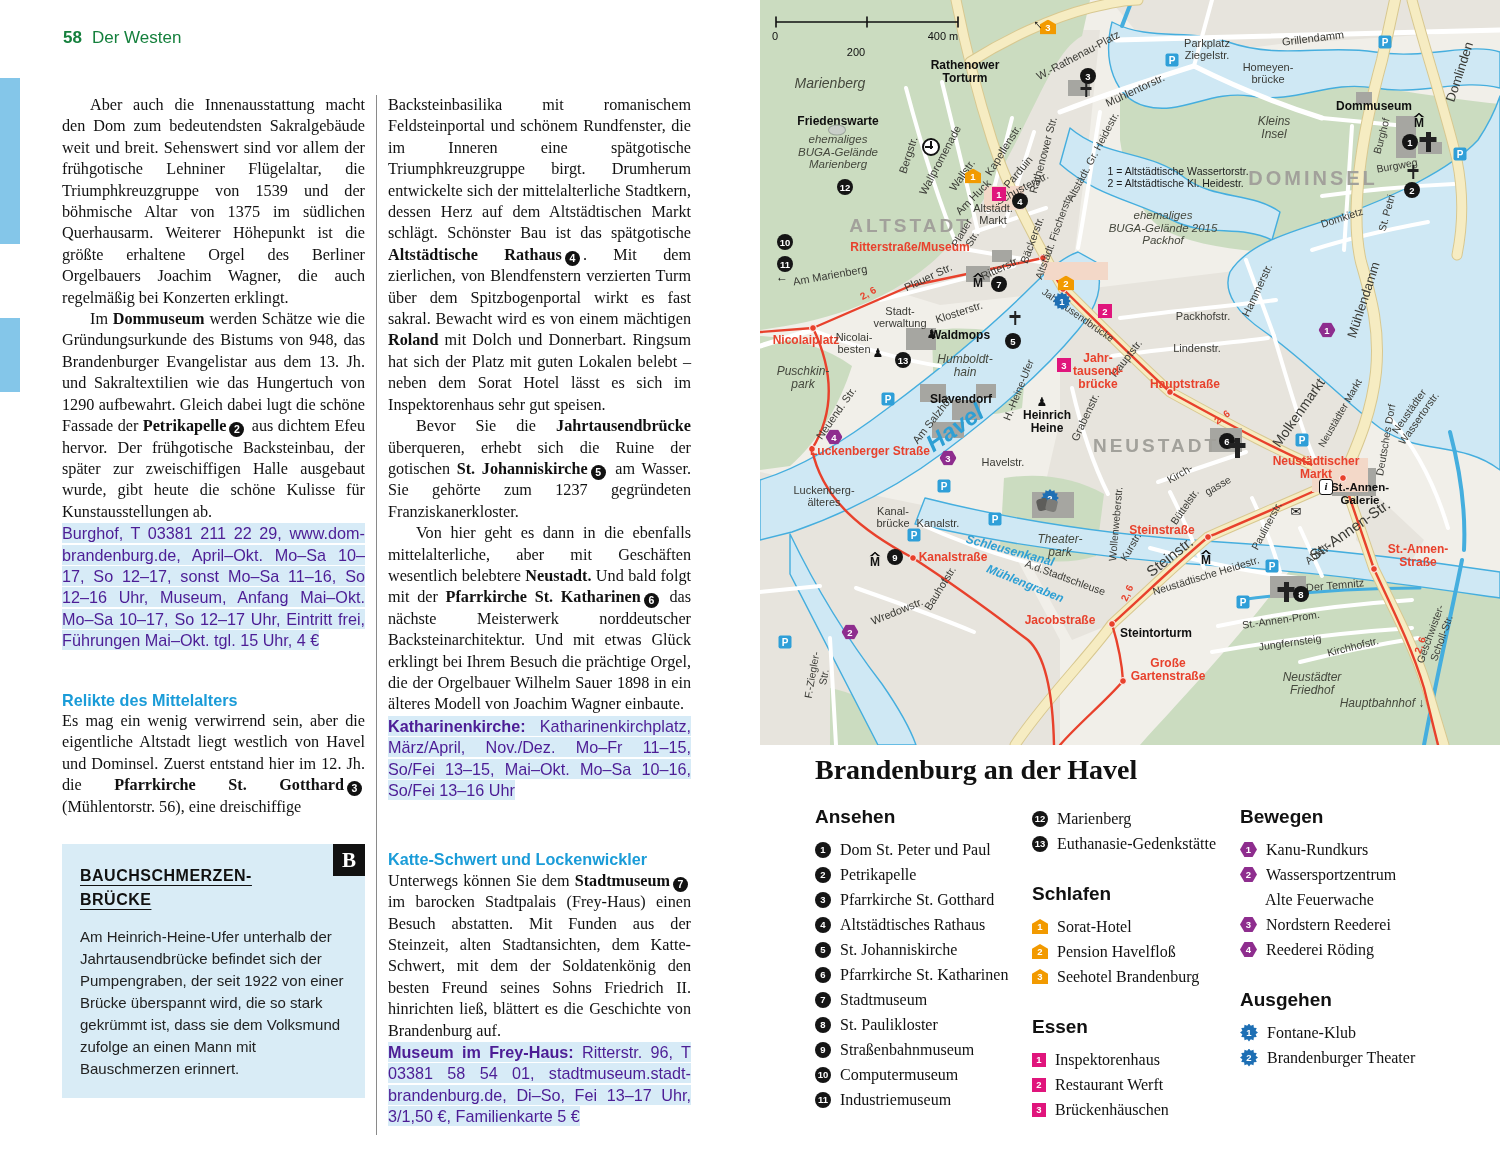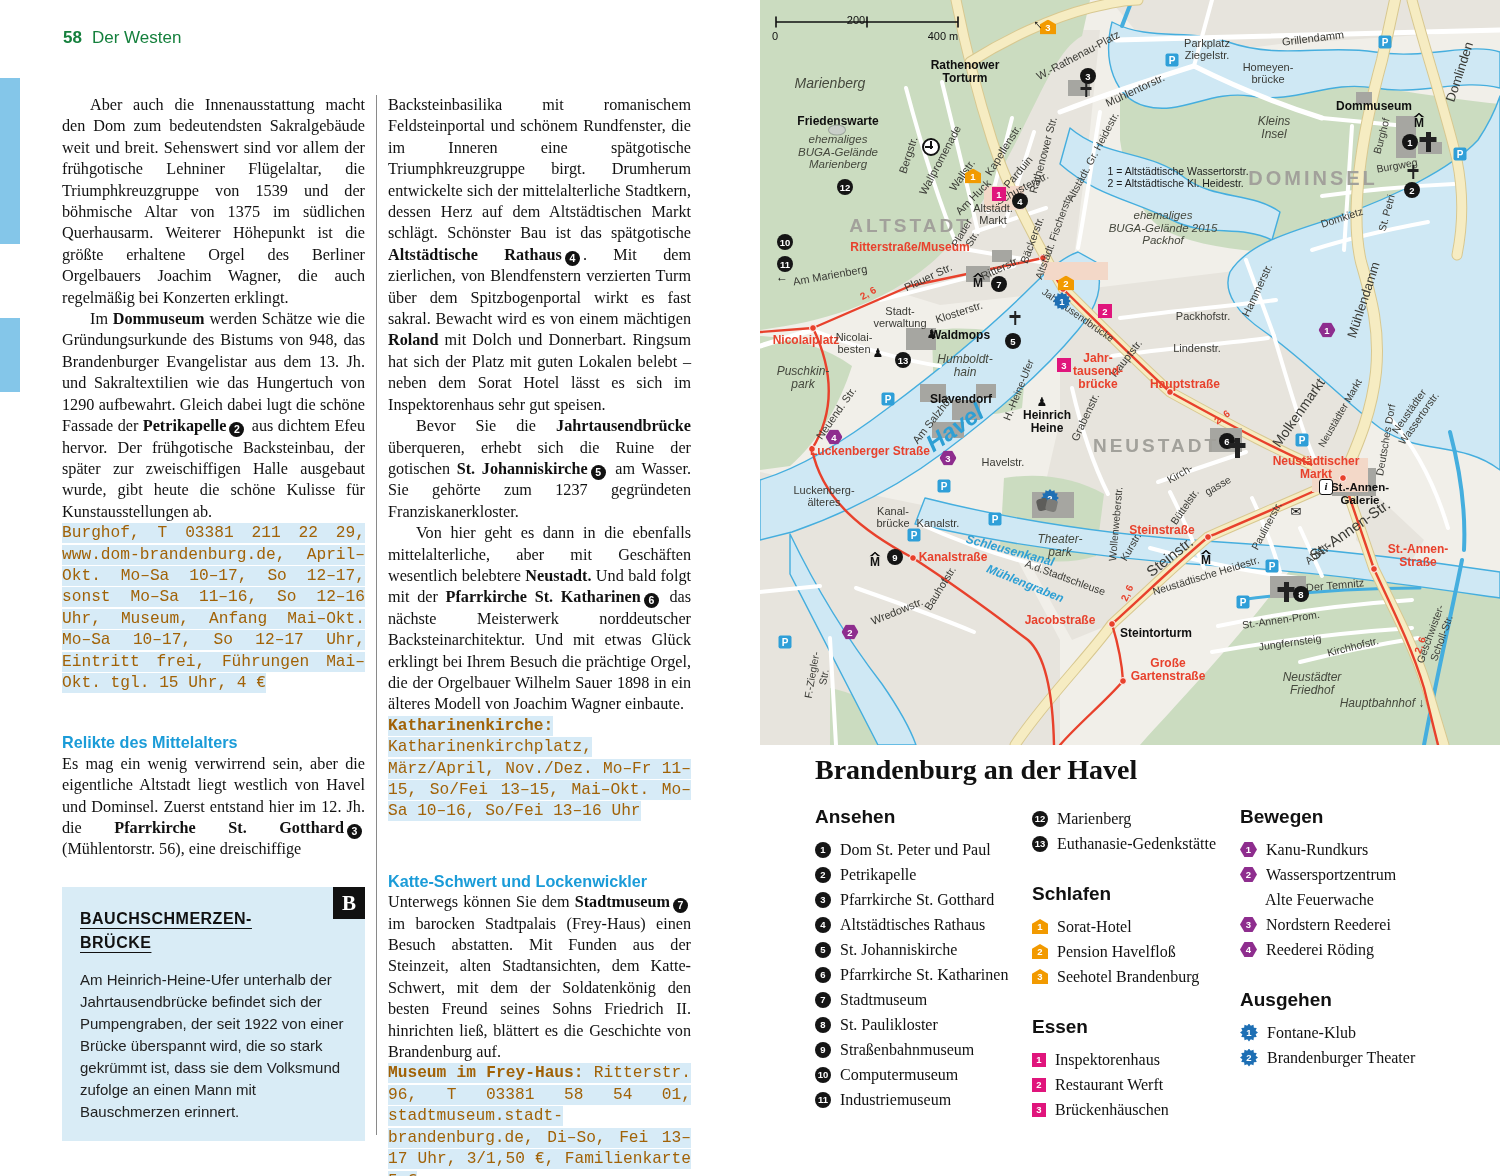--- a/index.html
+++ b/index.html
@@ -6,21 +6,21 @@
   .page{position:relative;width:1500px;height:1176px;background:#fff;overflow:hidden;font-family:"Liberation Serif",serif;color:#111;}
   .edgetab{position:absolute;left:0;width:20px;background:#84c6e9;}
   .hdr{position:absolute;left:63px;top:28px;font-family:"Liberation Sans",sans-serif;font-size:17px;color:#15803d;}
   .hdr b{margin-right:10px;}
   .colrule{position:absolute;left:376px;top:95px;width:1px;height:1040px;background:#8a8a8a;}
   .col{position:absolute;top:95px;width:303px;}
   .col p{margin:0;font-size:16.2px;line-height:21.4px;text-align:justify;}
   .col p.ind{text-indent:28px;}
   .tnum{display:inline-block;width:15px;height:15px;border-radius:50%;background:#111;color:#fff;
         font:bold 10.5px/15px "Liberation Sans",sans-serif;text-align:center;vertical-align:-2px;margin:0 3px;text-indent:0;}
-  .info{margin:2px 0 0;font-family:Liberation Mono, monospace;font-size:14px;line-height:19.5px;color:#a16207;text-align:left;}
+  .info{margin:2px 0 0;font-family:Liberation Sans, sans-serif;font-size:14px;line-height:19.5px;color:#4c1d95;text-align:left;}
   .info .hl{background:#d7ebf7;box-decoration-break:clone;-webkit-box-decoration-break:clone;padding:1px 0;}
   .bluehead{margin:0;font:bold 19px "Liberation Sans",sans-serif;color:#1b9cd8;}
   .ibox{position:relative;background:#d9ecf6;padding:20px 18px 18px;margin-top:14px;font-family:"Liberation Sans",sans-serif;}
   .ibox .bt{display:block;font:bold 16px/24px "Liberation Sans",sans-serif;letter-spacing:.5px;color:#111;}
   .ibox .bt span{text-decoration:underline;text-underline-offset:4px;}
   .ibox .bbody{margin-top:14px;font-size:15px;line-height:22px;color:#222;}
   .bbadge{position:absolute;top:0;right:0;width:32px;height:32px;background:#111;color:#fff;
           font:bold 21px/32px "Liberation Serif",serif;text-align:center;}
   
   .map{position:absolute;left:760px;top:0;width:740px;height:745px;background:#f1efe9;overflow:hidden;font-family:"Liberation Sans",sans-serif;}
@@ -207,21 +207,21 @@
         <circle cx="410" cy="392" r="3.4" fill="#e8412c" stroke="#fff" stroke-width="1"></circle>
         <circle cx="583" cy="478" r="3.4" fill="#e8412c" stroke="#fff" stroke-width="1"></circle>
         <circle cx="448" cy="537" r="3.4" fill="#e8412c" stroke="#fff" stroke-width="1"></circle>
         <circle cx="352" cy="624" r="3.4" fill="#e8412c" stroke="#fff" stroke-width="1"></circle>
         <circle cx="363" cy="681" r="3.4" fill="#e8412c" stroke="#fff" stroke-width="1"></circle>
         <circle cx="52" cy="449" r="3.4" fill="#e8412c" stroke="#fff" stroke-width="1"></circle>
         <circle cx="153" cy="558" r="3.4" fill="#e8412c" stroke="#fff" stroke-width="1"></circle>
         <circle cx="614" cy="569" r="3.4" fill="#e8412c" stroke="#fff" stroke-width="1"></circle>
       </svg>
       <div class="ml scl" style="left: 15px; top: 36px; font-size: 11px; transform: translate(-50%, -50%) rotate(0deg);">0</div>
-      <div class="ml scl" style="left: 96px; top: 20px; font-size: 11px; transform: translate(-50%, -50%) rotate(0deg);">200</div>
+      <div class="ml scl" style="left: 96px; top: 52px; font-size: 11px; transform: translate(-50%, -50%) rotate(0deg);">200</div>
       <div class="ml scl" style="left: 183px; top: 36px; font-size: 11px; transform: translate(-50%, -50%) rotate(0deg);">400 m</div>
       <div class="ml ital" style="left: 70px; top: 84px; font-size: 14px; transform: translate(-50%, -50%) rotate(0deg);">Marienberg</div>
       <div class="ml blkb" style="left: 78px; top: 122px; font-size: 12px; transform: translate(-50%, -50%) rotate(0deg);">Friedenswarte</div>
       <div class="ml ital" style="left: 78px; top: 152px; font-size: 11.5px; transform: translate(-50%, -50%) rotate(0deg);">ehemaliges
 BUGA-Gelände
 Marienberg</div>
       <div class="ml blkb" style="left: 205px; top: 72px; font-size: 12px; transform: translate(-50%, -50%) rotate(0deg);">Rathenower
 Torturm</div>
       <div class="ml blk" style="left: 318px; top: 55px; font-size: 11px; transform: translate(-50%, -50%) rotate(-28deg);">W.-Rathenau-Platz</div>
       <div class="ml blk" style="left: 283px; top: 155px; font-size: 11px; transform: translate(-50%, -50%) rotate(-75deg);">Rathenower Str.</div>

